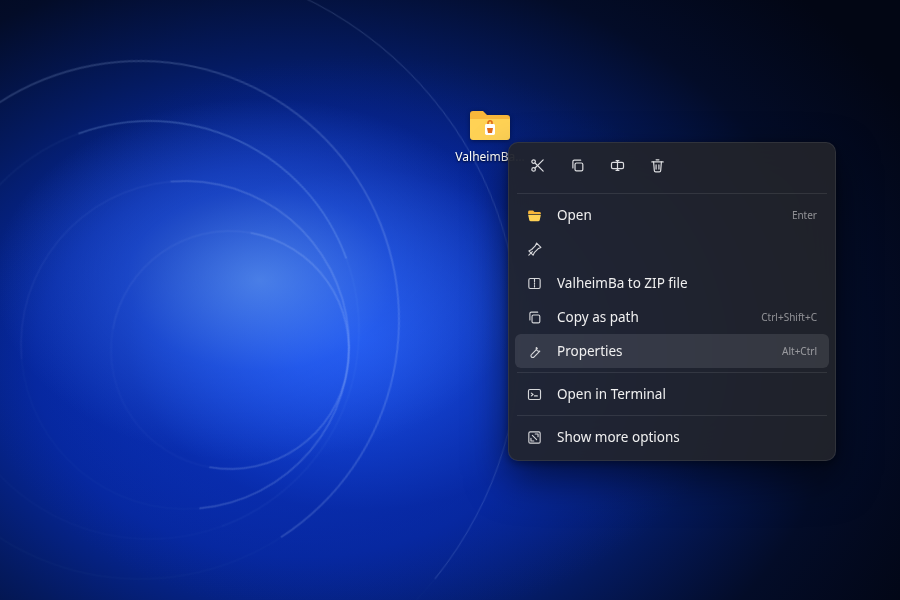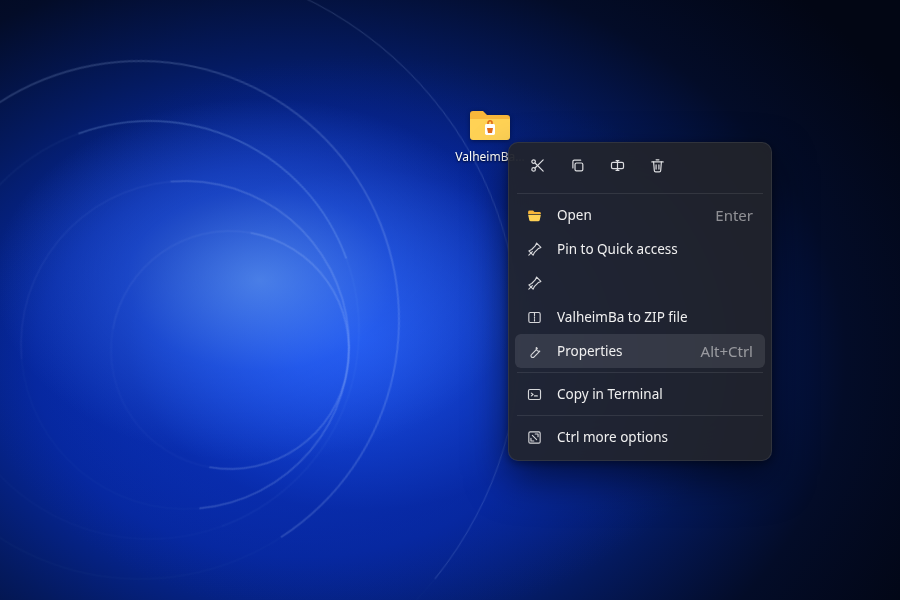--- a/index.html
+++ b/index.html
@@ -40,21 +40,21 @@
     white-space: nowrap;
     overflow: hidden;
     text-overflow: ellipsis;
   }
   .folder-svg { width: 44px; height: 38px; display:block; filter: drop-shadow(0 1px 2px rgba(0,0,0,0.4)); }
 
   
   .context-menu {
     position: absolute;
     left: 508px; top: 142px;
-    width: 264px;
+    width: 328px;
     background: rgba(34,36,42,0.92);
     border: 1px solid rgba(255,255,255,0.08);
     border-radius: 10px;
     box-shadow: 0 18px 40px rgba(0,0,0,0.55), 0 2px 8px rgba(0,0,0,0.4);
     padding: 6px;
     color: #eaeaea;
     font-size: 13.5px;
     backdrop-filter: blur(20px);
   }
   .cm-iconrow {
@@ -80,21 +80,21 @@
     align-items: center;
     gap: 14px;
     padding: 8px 12px 8px 10px;
     border-radius: 6px;
     line-height: 1.2;
   }
   .cm-item.highlight { background: rgba(255,255,255,0.10); justify-content: center; }
   .cm-item .ico { width: 18px; height: 18px; flex: 0 0 18px; display:flex; align-items:center; justify-content:center; color:#d6d7da; }
   .cm-item .ico svg { width: 17px; height: 17px; }
   .cm-item .txt { flex: 1 1 auto; color:#f0f0f0; }
-  .cm-item .accel { flex: 0 0 auto; color: rgba(235,235,235,0.55); font-size: 15px; padding-left: 40px; }
+  .cm-item .accel { flex: 0 0 auto; color: rgba(235,235,235,0.55); font-size: 10px; padding-left: 40px; }
 </style>
 </head>
 <body>
 
 <div class="petal" style="left:-120px; top:60px; width:520px; height:520px; transform:rotate(12deg);"></div>
 <div class="petal" style="left:-60px; top:120px; width:420px; height:420px; transform:rotate(25deg); border-color:rgba(160,200,255,0.22) rgba(160,200,255,0.04) rgba(160,200,255,0.02) rgba(160,200,255,0.04);"></div>
 <div class="petal" style="left:20px; top:180px; width:330px; height:330px; transform:rotate(40deg);"></div>
 <div class="petal" style="left:110px; top:230px; width:240px; height:240px; transform:rotate(55deg);"></div>
 <div class="petal" style="left:-240px; top:-40px; width:760px; height:760px; transform:rotate(-6deg); border-width:1px;"></div>
 
@@ -159,49 +159,50 @@
     <span class="ico">
       <svg viewBox="0 0 24 24">
           <path d="M3 7a2 2 0 0 1 2-2h5l2 2h7a2 2 0 0 1 2 2v1H3z" fill="#f7b63a"></path>
           <path d="M3 11h18l-1.5 7a2 2 0 0 1-2 2H6.5a2 2 0 0 1-2-2z" fill="#ffd255"></path>
         </svg>
     </span>
     <span class="txt">Open</span>
     <span class="accel">Enter</span>
   </div>
 
+
   <div class="cm-item">
     <span class="ico">
       <svg viewBox="0 0 24 24" fill="none" stroke="currentColor" stroke-width="1.6" stroke-linecap="round" stroke-linejoin="round">
           <path d="M15 3l6 6-4 2-5 5-2 4-6-6 4-2 5-5z"></path>
           <path d="M9 15l-5 5"></path>
         </svg>
     </span>
-    <span class="txt">Pin to Quick access</span>
-  </div>
-
-  <div class="cm-item">
-    <span class="ico">
-      <svg viewBox="0 0 24 24" fill="none" stroke="currentColor" stroke-width="1.6" stroke-linecap="round" stroke-linejoin="round">
-          <path d="M15 3l6 6-4 2-5 5-2 4-6-6 4-2 5-5z"></path>
-          <path d="M9 15l-5 5"></path>
-        </svg>
-    </span>
   </div>
 
   <div class="cm-item">
     <span class="ico">
       <svg viewBox="0 0 24 24" fill="none" stroke="currentColor" stroke-width="1.6" stroke-linecap="round" stroke-linejoin="round">
           <rect x="4" y="5" width="16" height="14" rx="2"></rect>
           <path d="M12 5v4M12 11v2M12 15v2"></path>
         </svg>
     </span>
     <span class="txt">ValheimBa to ZIP file</span>
   </div>
 
+  <div class="cm-item">
+    <span class="ico">
+      <svg viewBox="0 0 24 24" fill="none" stroke="currentColor" stroke-width="1.6" stroke-linecap="round" stroke-linejoin="round">
+          <rect x="8.5" y="8.5" width="11" height="11" rx="2"></rect>
+          <path d="M5.5 15.5V6.5a2 2 0 0 1 2-2h9"></path>
+        </svg>
+    </span>
+    <span class="txt">Copy as path</span>
+    <span class="accel">Ctrl+Shift+C</span>
+  </div>
 
   <div class="cm-item highlight">
     <span class="ico">
       <svg viewBox="0 0 24 24" fill="none" stroke="currentColor" stroke-width="1.6" stroke-linecap="round" stroke-linejoin="round">
           <path d="M14.5 6.5a4 4 0 0 0 5 5l-8 8a2.5 2.5 0 1 1-3.5-3.5l8-8a4 4 0 0 0-1.5-1.5z"></path>
         </svg>
     </span>
     <span class="txt">Properties</span>
     <span class="accel">Alt+Ctrl</span>
   </div>
@@ -209,31 +210,31 @@
   <div class="cm-sep"></div>
 
   <div class="cm-item">
     <span class="ico">
       <svg viewBox="0 0 24 24" fill="none" stroke="currentColor" stroke-width="1.6" stroke-linecap="round" stroke-linejoin="round">
           <rect x="3.5" y="5" width="17" height="14" rx="2"></rect>
           <path d="M7.5 10l2.5 2-2.5 2"></path>
           <path d="M12 14h4"></path>
         </svg>
     </span>
-    <span class="txt">Copy in Terminal</span>
+    <span class="txt">Open in Terminal</span>
   </div>
 
   <div class="cm-sep"></div>
 
   <div class="cm-item">
     <span class="ico">
       <svg viewBox="0 0 24 24" fill="none" stroke="currentColor" stroke-width="1.6" stroke-linecap="round" stroke-linejoin="round">
           <rect x="4" y="4" width="16" height="16" rx="2"></rect>
           <path d="M9 9l6 6"></path>
           <path d="M15 9v6h-6" opacity="0"></path>
           <path d="M13 7h4v4"></path>
           <path d="M11 17H7v-4"></path>
         </svg>
     </span>
-    <span class="txt">Ctrl more options</span>
+    <span class="txt">Show more options</span>
   </div>
 
 </div>
 
 </body></html>

